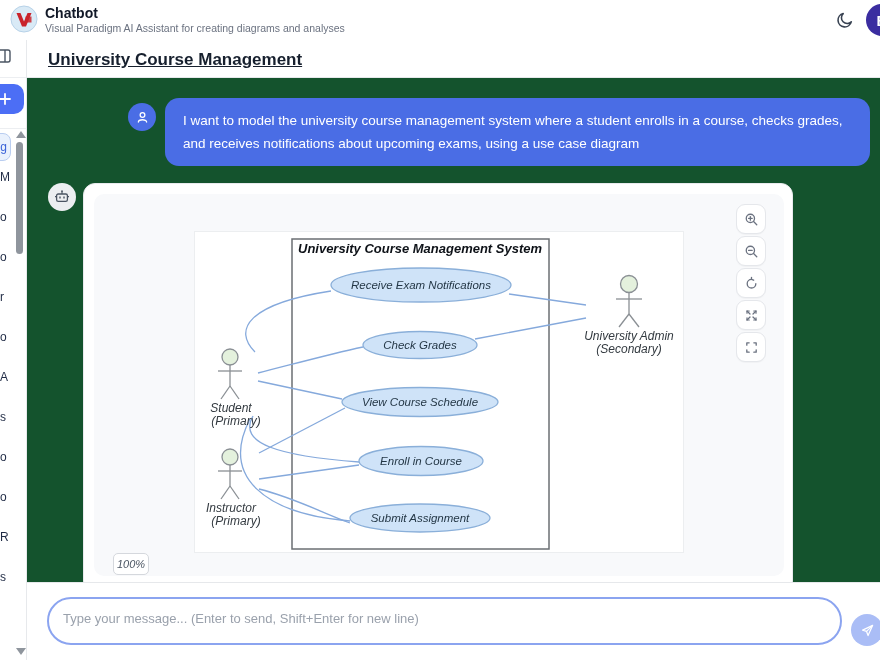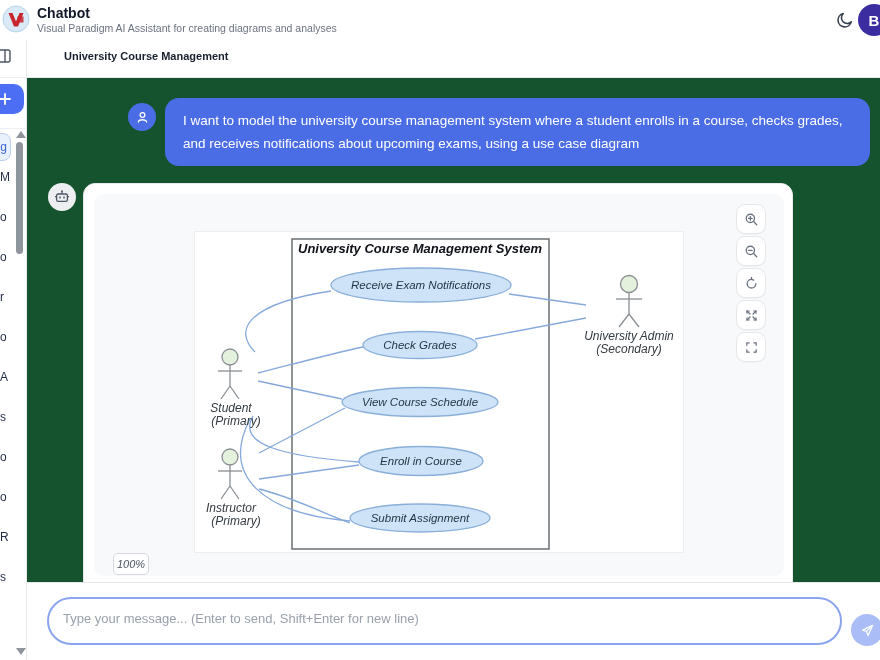--- a/index.html
+++ b/index.html
@@ -1,21 +1,21 @@
 <!DOCTYPE html>
 <html><head>
 <meta charset="utf-8">
 <style>
   * { margin:0; padding:0; box-sizing:border-box; }
   html,body { width:880px; height:660px; overflow:hidden; background:#fff;
               font-family:"Liberation Sans", sans-serif; }
   .app { position:relative; width:880px; height:660px; background:#fff; overflow:hidden; }
 
   
-  .app-header { position:absolute; top:0; left:0; right:0; height:40px; background:#fff; z-index:30; }
+  .app-header { position:absolute; top:0; left:8px; right:0; height:40px; background:#fff; z-index:30; }
   .logo { position:absolute; left:2px; top:5px; width:28px; height:28px; }
   .app-title { position:absolute; left:37px; top:5px; font-size:14px; font-weight:bold; color:#111827; }
   .app-subtitle { position:absolute; left:37px; top:22px; font-size:10.5px; color:#6b7280; }
   .moon-btn { position:absolute; right:26px; top:11px; width:18px; height:18px; cursor:pointer; }
   .user-avatar { position:absolute; left:858px; top:4px; width:32px; height:32px; border-radius:50%;
                  background:#3b2da0; color:#fff; font-weight:bold; font-size:15px;
                  display:flex; align-items:center; justify-content:center; }
 
   
   .sidebar { position:absolute; left:0; top:40px; bottom:0; width:27px; background:#fff;
@@ -34,21 +34,21 @@
                   border-bottom:7px solid #8f959d; }
   .sb-thumb { position:absolute; left:16px; top:102px; width:7px; height:112px; background:#8f959d; border-radius:4px; }
   .sb-scroll-down { position:absolute; left:16px; bottom:5px; width:0; height:0;
                     border-left:5px solid transparent; border-right:5px solid transparent;
                     border-top:7px solid #8f959d; }
 
   
   .main { position:absolute; left:27px; top:40px; right:0; bottom:0; background:#f1f2f5; }
   .toolbar { position:absolute; top:0; left:0; right:0; height:38px; background:#fff;
              border-bottom:1px solid #e6e8eb; }
-  .toolbar-title { position:absolute; left:37px; top:10px; font-size:11px; font-weight:bold; color:#17202e; }
+  .toolbar-title { position:absolute; left:21px; top:10px; font-size:17px; font-weight:bold; color:#17202e;text-decoration:underline; }
 
   .chat { position:absolute; top:38px; left:0; right:0; bottom:78px; overflow:hidden; background:#14532d; }
 
   .user-msg-avatar { position:absolute; left:101px; top:25px; width:28px; height:28px; border-radius:50%;
                      background:#4a6de5; display:flex; align-items:center; justify-content:center; }
   .user-bubble { position:absolute; left:138px; right:10px; top:20px; background:#4a6de5; color:#fff;
                  border-radius:14px; padding:11px 18px; font-size:13.5px; line-height:23px; }
 
   .bot-avatar { position:absolute; left:21px; top:105px; width:28px; height:28px; border-radius:50%;
                 background:#eceef1; display:flex; align-items:center; justify-content:center; }

